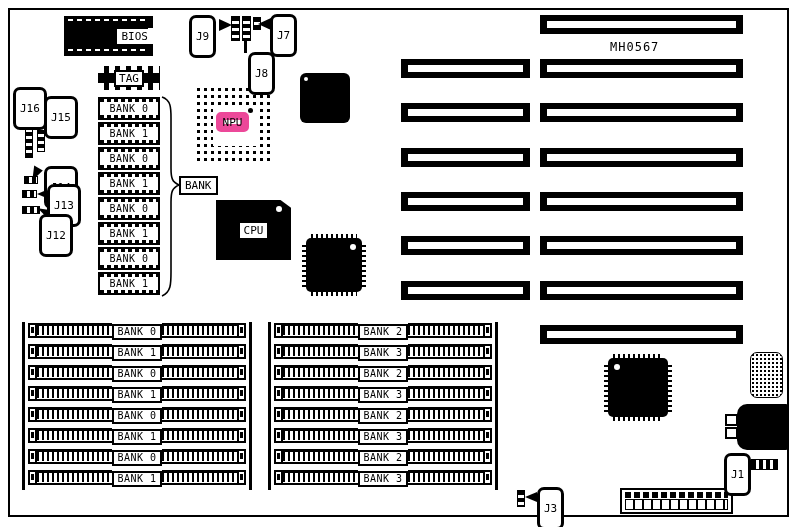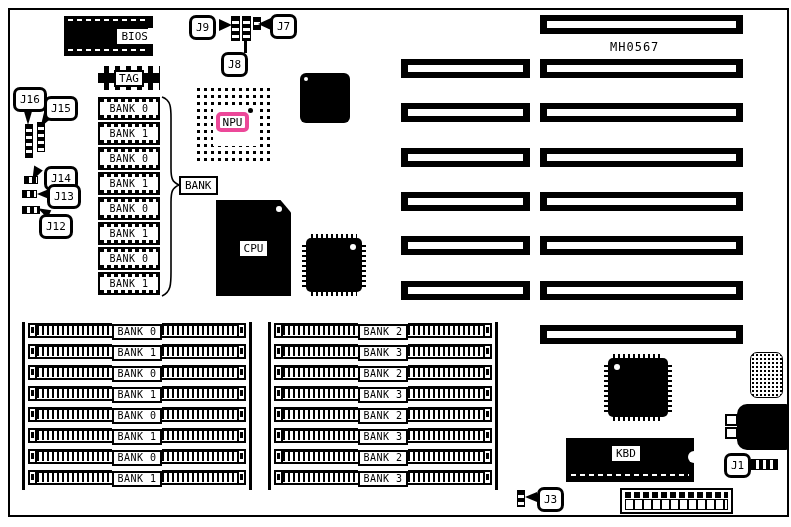--- a/index.html
+++ b/index.html
@@ -3,21 +3,21 @@
 <meta charset="utf-8">
 <style>
   html,body{margin:0;padding:0;background:#fff}
   .board{position:relative;width:791px;height:527px;background:#fff;color:#000;
          font-family:"DejaVu Sans Mono",monospace;overflow:hidden}
   .frame{position:absolute;left:8px;top:8px;width:781px;height:509px;
          box-sizing:border-box;border:2px solid #000}
 
   
   .callout{position:absolute;border:3px solid #000;border-radius:7px;background:#fff;
-           font-size:11px;line-height:1;padding:4px 4px;z-index:6;white-space:nowrap}
+           font-size:11px;line-height:1;padding:13px 4px;z-index:6;white-space:nowrap}
 
   
   .jv{position:absolute;border:1px solid #000;box-sizing:border-box;
       background:repeating-linear-gradient(180deg,#000 0 4px,#fff 4px 7px);z-index:4}
   .jh{position:absolute;border:1px solid #000;box-sizing:border-box;
       background:repeating-linear-gradient(90deg,#000 0 4px,#fff 4px 7px);z-index:4}
 
   
   .tri{position:absolute;width:0;height:0;border-style:solid;border-color:transparent;z-index:5}
   .tri.r{border-left-color:#000}
@@ -48,31 +48,31 @@
                     repeating-linear-gradient(90deg,#000 0 4px,#fff 4px 7px) 0 100%/100% 3px no-repeat,#fff;
          display:flex;align-items:center;justify-content:center;font-size:10px;letter-spacing:0.5px}
   .cachebox{position:absolute;left:179px;top:176px;border:2px solid #000;background:#fff;
             font-size:11px;padding:2px 4px;line-height:1;z-index:3}
 
   
   .npu{position:absolute;left:194px;top:85px;width:78px;height:80px;
        background-image:radial-gradient(circle,#000 1.7px,transparent 1.9px);
        background-size:7px 7px;background-position:1px 1px}
   .npu-center{position:absolute;left:19px;top:21px;width:43px;height:40px;background:#fff}
-  .npu-label{position:absolute;left:3px;top:6px;width:33px;height:20px;border:4px solid #ec4899;
+  .npu-label{position:absolute;left:3px;top:6px;width:33px;height:20px;border:8px solid #ec4899;
              border-radius:5px;background:#fff;box-sizing:border-box;display:flex;
              align-items:center;justify-content:center;font-size:11px}
   .npu-dot{position:absolute;right:3px;top:2px;width:5px;height:5px;background:#000;border-radius:50%}
 
   
   .qfp1{position:absolute;left:300px;top:73px;width:50px;height:50px;background:#000;border-radius:6px}
   .qfp1::after{content:"";position:absolute;left:4px;top:4px;width:4px;height:4px;background:#fff;border-radius:50%}
 
   
-  .cpu{position:absolute;left:216px;top:200px;width:75px;height:96px;background:#000;
+  .cpu{position:absolute;left:216px;top:200px;width:75px;height:60px;background:#000;
        clip-path:polygon(0 0,86% 0,100% 13%,100% 100%,0 100%);
        display:flex;align-items:center;justify-content:center}
   .cpu-dot{position:absolute;right:9px;top:6px;width:6px;height:6px;background:#fff;border-radius:50%}
   .chip-face-label{background:#fff;padding:1px 4px;font-size:11px;line-height:13px}
 
   
   .qfp{position:absolute}
   .qfp .body{position:absolute;inset:4px;background:#000;border-radius:5px}
   .qfp .pt{position:absolute;top:0;left:9px;right:9px;height:4px;
            background:repeating-linear-gradient(90deg,#000 0 2px,transparent 2px 5px)}
@@ -160,21 +160,21 @@
   </div>
 
   <div class="callout" style="left:189px;top:15px">J9</div>
   <div class="tri r" style="left:219px;top:19px;border-width:6px 0 6px 13px"></div>
   <div class="jv" style="left:231px;top:16px;width:9px;height:25px"></div>
   <div class="jv" style="left:242px;top:16px;width:9px;height:25px"></div>
   <div class="jv" style="left:253px;top:17px;width:8px;height:13px"></div>
   <div class="tri l" style="left:258px;top:18px;border-width:6px 13px 6px 0"></div>
   <div class="callout" style="left:270px;top:14px">J7</div>
   <div class="line" style="left:244px;top:40px;width:3px;height:13px"></div>
-  <div class="callout" style="left:221px;top:52px">J8</div>
+  <div class="callout" style="left:248px;top:52px">J8</div>
 
   <div class="tag">
     <span class="tag-label">TAG</span>
   </div>
   <div class="cache-col">
 
       <div class="cchip">BANK 0</div>
 
       <div class="cchip">BANK 1</div>
 
@@ -399,25 +399,20 @@
     <span class="pr"></span>
     <span class="body"></span>
     <span class="dot" style="left:10px;top:10px"></span>
   </div>
 
   <div class="stip"></div>
   <div class="din"></div>
   <div class="tab" style="top:414px"></div>
   <div class="tab" style="top:427px"></div>
 
-  <div class="kbd">
-    <span class="kbd-label">KBD</span>
-    <span class="kbd-dash"></span>
-    <span class="kbd-notch"></span>
-  </div>
 
   <div class="callout" style="left:724px;top:453px">J1</div>
   <div class="tri r" style="left:735px;top:457px;border-width:6px 0 6px 14px"></div>
   <div class="jh" style="left:751px;top:459px;width:27px;height:11px"></div>
 
   <div class="pwr">
     <span class="pwr-top"></span>
     <span class="pwr-bot"></span>
   </div>
 

